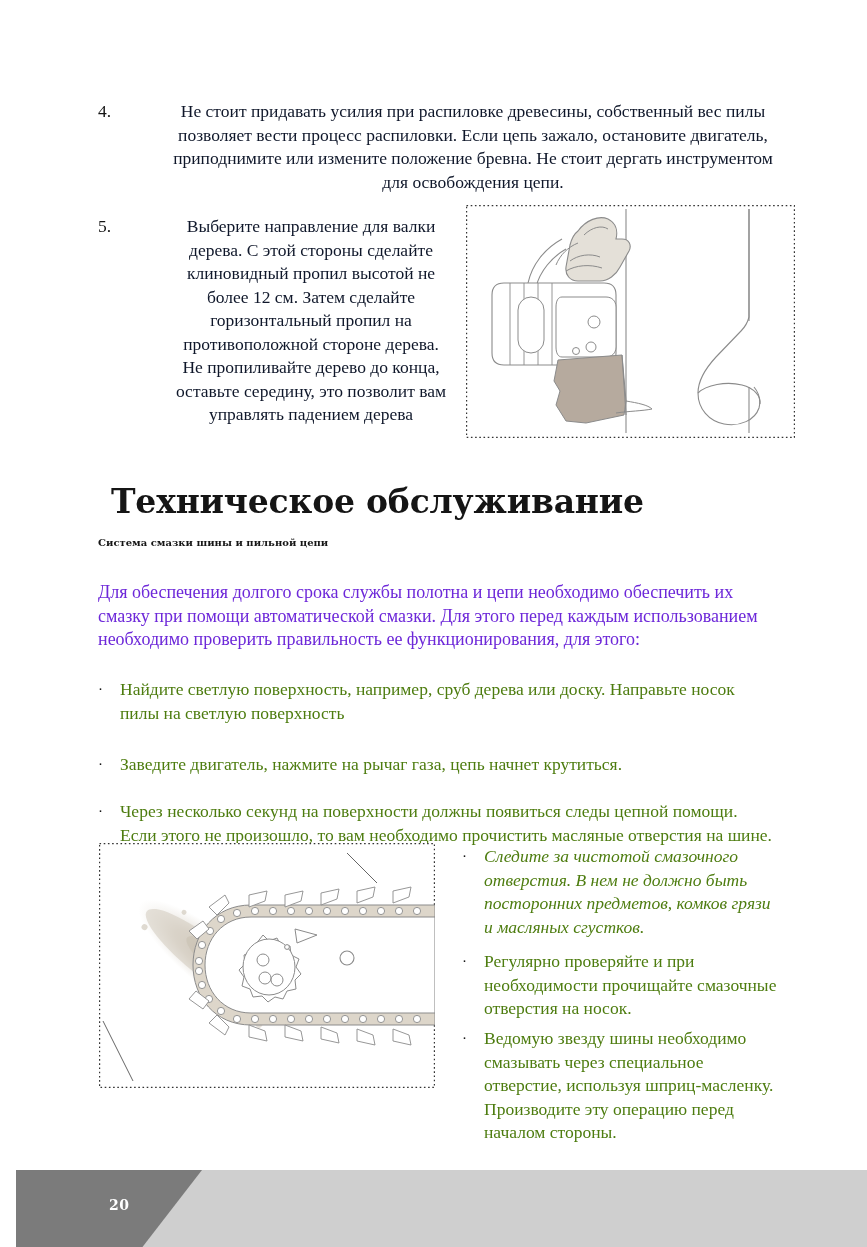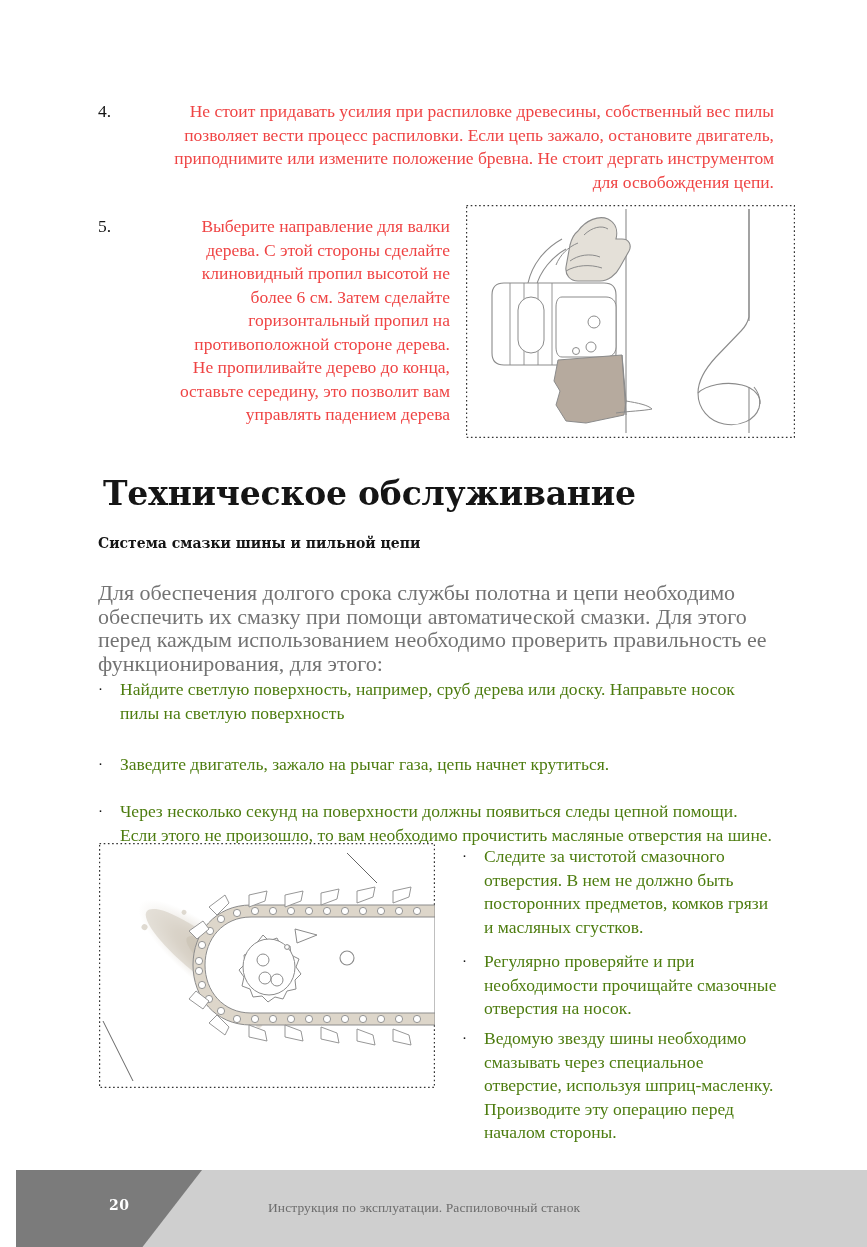--- a/index.html
+++ b/index.html
@@ -33,22 +33,22 @@
     flex: 0 0 26px;
     font-size: 17.5px;
     line-height: 23.5px;
     font-family: "Liberation Serif", serif;
     color: #141414;
   }
   .num-body {
     font-size: 17.5px;
     line-height: 23.5px;
     font-family: "Liberation Serif", serif;
-    color: #ef4444;
-    text-align: right;
+    color: #0f172a;
+    text-align: center;
     margin-left: 48px;
   }
 
   .bullet-item {
     position: absolute;
     display: flex;
     align-items: flex-start;
   }
   .bullet-dot {
     flex: 0 0 22px;
@@ -58,41 +58,41 @@
     color: #141414;
   }
   .bullet-body {
     font-size: 17.5px;
     line-height: 23.5px;
     color: #4d7c0f;
   }
 
   h1.section-title {
     position: absolute;
-    margin: 5px;
+    margin: 13px;
     font-family: "DejaVu Serif", "Liberation Serif", serif;
     font-weight: 700;
     font-size: 33px;
     line-height: 38px;
     letter-spacing: -0.2px;
     color: #151515;
   }
   .sub-title {
     position: absolute;
     font-family: "DejaVu Serif", "Liberation Serif", serif;
     font-weight: 700;
-    font-size: 14px;
+    font-size: 10px;
     line-height: 20px;
     color: #151515;
   }
   .body-para {
     position: absolute;
-    font-size: 22px;
-    line-height: 23.5px;
-    color: #737373;
+    font-size: 18px;
+    line-height: 23.5px;
+    color: #6d28d9;
   }
 
   
   .illus {
     position: absolute;
     background: #ffffff;
     box-sizing: border-box;
   }
   .illus svg { display: block; }
 
@@ -147,21 +147,21 @@
 
 <div class="page">
 
   <div class="num-item" style="left:98px; top:100px; width:676px;">
     <span class="num-marker">4.</span>
     <span class="num-body" style="width:650px;">Не стоит придавать усилия при распиловке древесины, собственный вес пилы позволяет вести процесс распиловки. Если цепь зажало, остановите двигатель, приподнимите или измените положение бревна. Не стоит дергать инструментом для освобождения цепи.</span>
   </div>
 
   <div class="num-item" style="left:98px; top:215px; width:352px;">
     <span class="num-marker">5.</span>
-    <span class="num-body" style="width:326px;">Выберите направление для валки дерева. С этой стороны сделайте клиновидный пропил высотой не более 6 см. Затем сделайте горизонтальный пропил на противоположной стороне дерева. Не пропиливайте дерево до конца, оставьте середину, это позволит вам управлять падением дерева</span>
+    <span class="num-body" style="width:326px;">Выберите направление для валки дерева. С этой стороны сделайте клиновидный пропил высотой не более 12 см. Затем сделайте горизонтальный пропил на противоположной стороне дерева. Не пропиливайте дерево до конца, оставьте середину, это позволит вам управлять падением дерева</span>
   </div>
 
   <div class="illus" style="left:466px; top:205px; width:329px; height:233px;">
     <svg width="329" height="233" viewBox="0 0 329 233">
 
       <rect x="0.5" y="0.5" width="328" height="232" fill="none" stroke="#333" stroke-width="1.4" stroke-dasharray="1.6 2.6"></rect>
 
       <line x1="160" y1="4" x2="160" y2="228" stroke="#8b8b8b" stroke-width="1.1"></line>
       <path d="M283 4 L283 112 C283 112 281 120 275 126 L250 152 C238 165 232 176 232 188
                C232 204 243 216 258 219 C274 222 289 215 293 203 C295 195 293 188 288 182" fill="none" stroke="#8b8b8b" stroke-width="1.1"></path>
@@ -214,21 +214,21 @@
 
   <div class="body-para" style="left:98px; top:581px; width:676px;">Для обеспечения долгого срока службы полотна и цепи необходимо обеспечить их смазку при помощи автоматической смазки. Для этого перед каждым использованием необходимо проверить правильность ее функционирования, для этого:</div>
 
   <div class="bullet-item" style="left:98px; top:678px; width:676px;">
     <span class="bullet-dot">·</span>
     <span class="bullet-body" style="width:654px;">Найдите светлую поверхность, например, сруб дерева или доску. Направьте носок пилы на светлую поверхность</span>
   </div>
 
   <div class="bullet-item" style="left:98px; top:753px; width:676px;">
     <span class="bullet-dot">·</span>
-    <span class="bullet-body" style="width:654px;">Заведите двигатель, зажало на рычаг газа, цепь начнет крутиться.</span>
+    <span class="bullet-body" style="width:654px;">Заведите двигатель, нажмите на рычаг газа, цепь начнет крутиться.</span>
   </div>
 
   <div class="bullet-item" style="left:98px; top:800px; width:676px;">
     <span class="bullet-dot">·</span>
     <span class="bullet-body" style="width:654px;">Через несколько секунд на поверхности должны появиться следы цепной помощи. Если этого не произошло, то вам необходимо прочистить масляные отверстия на шине.</span>
   </div>
 
   <div class="illus" style="left:99px; top:843px; width:336px; height:245px;">
     <svg width="336" height="245" viewBox="0 0 336 245">
       <defs>
@@ -328,33 +328,32 @@
       </g>
 
       <path d="M196 86 L218 92 L198 100 Z" fill="#ffffff" stroke="#8b8b8b" stroke-width="1"></path>
 
       <circle cx="248" cy="115" r="7" fill="#ffffff" stroke="#8b8b8b" stroke-width="1.1"></circle>
     </svg>
   </div>
 
   <div class="bullet-item" style="left:462px; top:845px; width:318px;">
     <span class="bullet-dot">·</span>
-    <span class="bullet-body" style="width:296px;">Следите за чистотой смазочного отверстия. В нем не должно быть посторонних предметов, комков грязи и масляных сгустков.</span>
+    <span class="bullet-body" style="width:296px;font-style:italic;">Следите за чистотой смазочного отверстия. В нем не должно быть посторонних предметов, комков грязи и масляных сгустков.</span>
   </div>
 
   <div class="bullet-item" style="left:462px; top:950px; width:318px;">
     <span class="bullet-dot">·</span>
     <span class="bullet-body" style="width:296px;">Регулярно проверяйте и при необходимости прочищайте смазочные отверстия на носок.</span>
   </div>
 
   <div class="bullet-item" style="left:462px; top:1027px; width:318px;">
     <span class="bullet-dot">·</span>
     <span class="bullet-body" style="width:296px;">Ведомую звезду шины необходимо смазывать через специальное отверстие, используя шприц-масленку. Производите эту операцию перед началом стороны.</span>
   </div>
 
   <div class="footer">
     <div class="band"></div>
     <div class="dark"></div>
     <div class="pagenum">20</div>
-    <div class="caption">Инструкция по эксплуатации. Распиловочный станок</div>
   </div>
 
 </div>
 
 </body></html>

